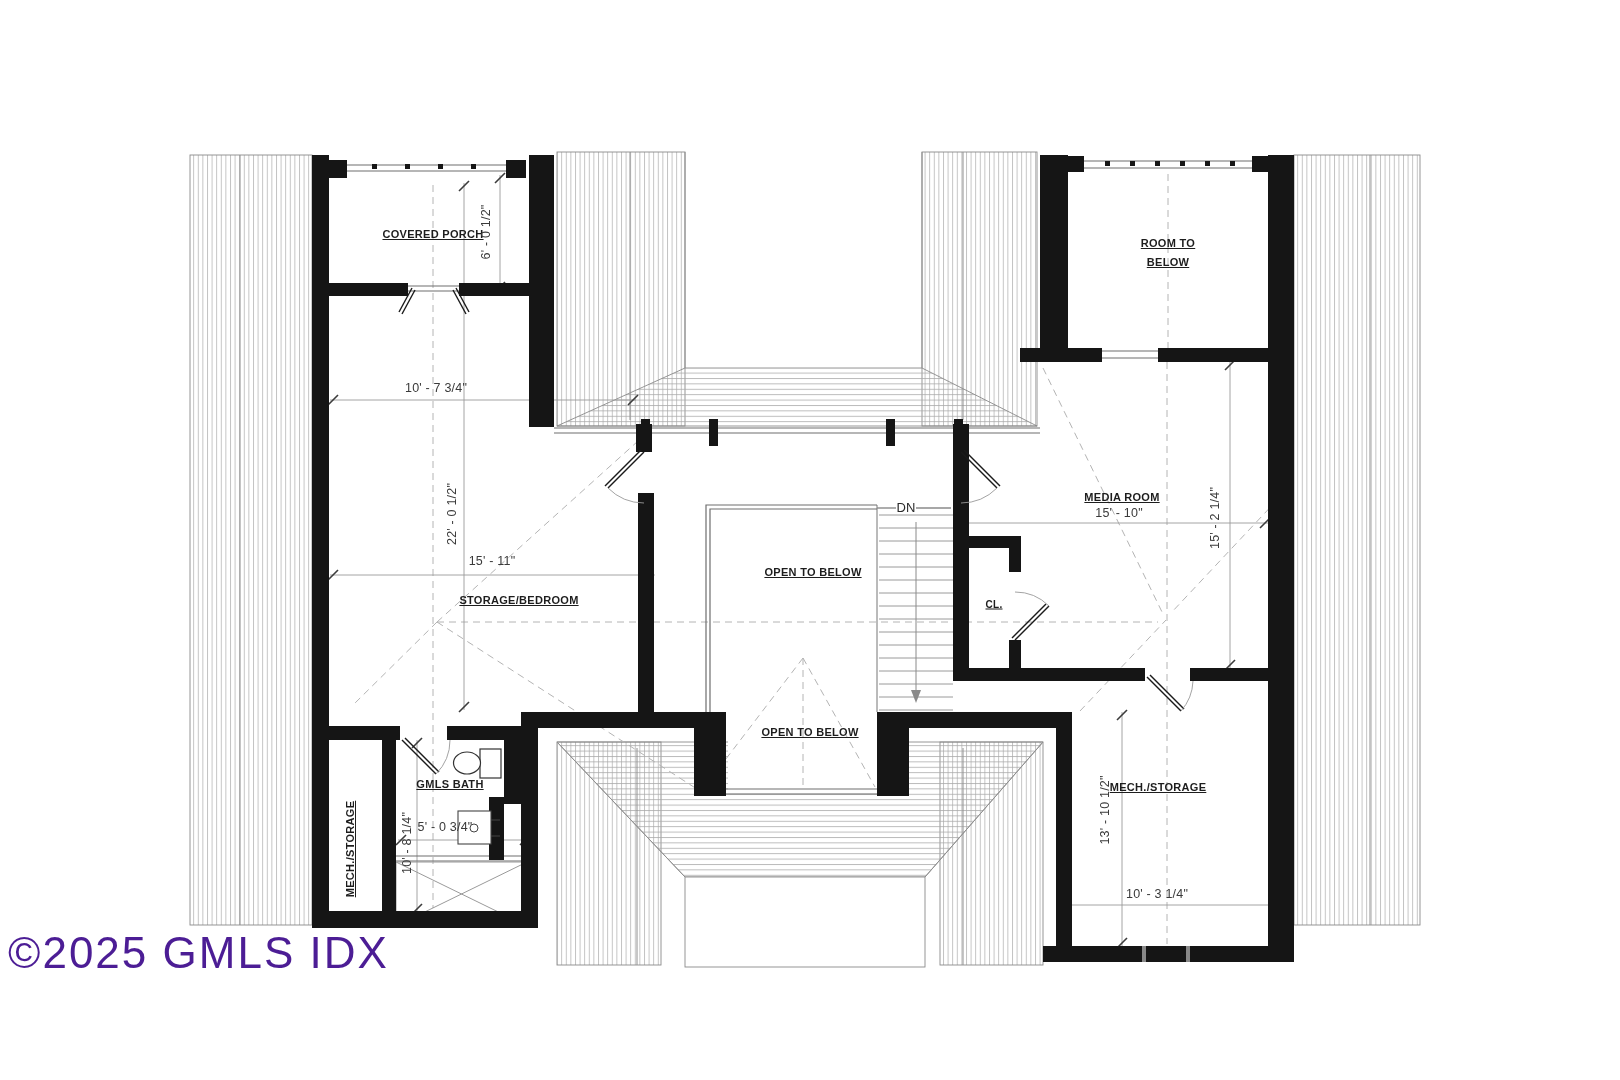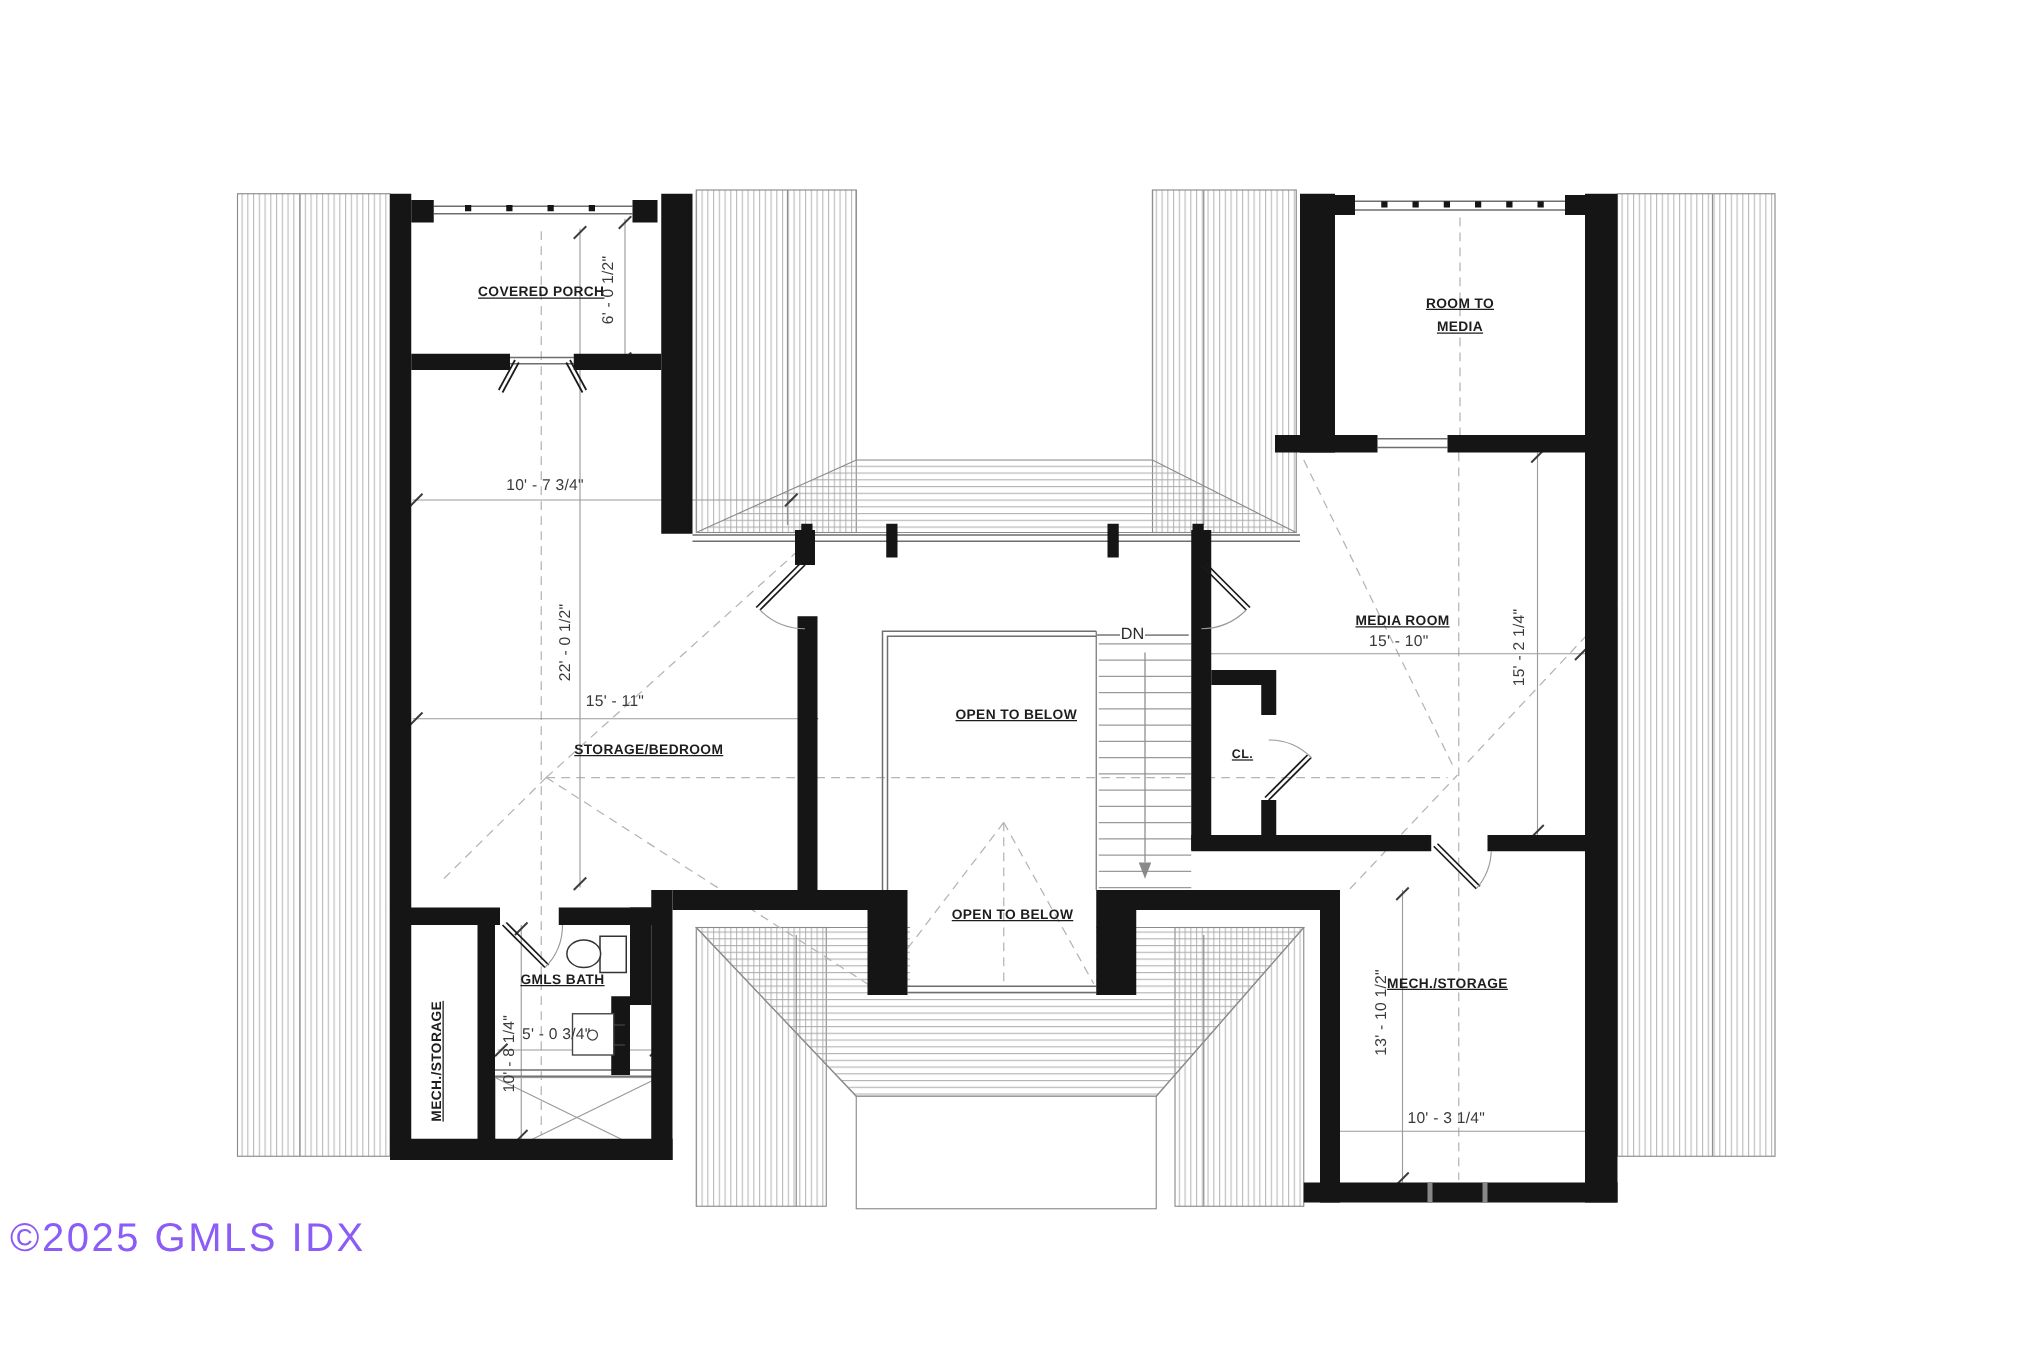--- a/index.html
+++ b/index.html
@@ -9,21 +9,21 @@
   .labels{position:absolute;left:0;top:0;width:100%;height:100%;}
   .lbl{position:absolute;transform:translate(-50%,-50%);font-size:11px;color:#1d1d1d;
        letter-spacing:.3px;white-space:nowrap;font-weight:600;}
   .lbl.u{text-decoration:underline;}
   .lbl.v{transform:translate(-50%,-50%) rotate(-90deg);}
   .dim{position:absolute;transform:translate(-50%,-50%);font-size:12.5px;color:#3a3a3a;
        white-space:nowrap;font-weight:400;letter-spacing:.2px;}
   .dim.v{transform:translate(-50%,-50%) rotate(-90deg);}
   .dn{position:absolute;transform:translate(-50%,-50%);font-size:13px;color:#2a2a2a;font-weight:500;}
   .cl{font-size:10px;}
-  .watermark{position:absolute;left:8px;top:972px;font-size:32px;color:#8b5cf6;
+  .watermark{position:absolute;left:8px;top:928px;font-size:44px;color:#4c1d95;
              letter-spacing:2px;font-weight:400;}
 </style>
 </head>
 <body>
 
 <div class="stage">
 <svg width="1620" height="1080" viewBox="0 0 1620 1080">
   <defs>
     <pattern id="vh" width="4.6" height="10" patternUnits="userSpaceOnUse">
       <path d="M0.5,0 V10" stroke="#b2b2b2" stroke-width="0.8"></path>
@@ -234,21 +234,21 @@
   <div class="dim v" style="left:452px;top:514px">22' - 0 1/2"</div>
   <div class="dim" style="left:492px;top:561px">15' - 11"</div>
   <div class="lbl u" style="left:519px;top:600px">STORAGE/BEDROOM</div>
   <div class="lbl u" style="left:813px;top:572px">OPEN TO BELOW</div>
   <div class="dn" style="left:906px;top:507px">DN</div>
   <div class="lbl u cl" style="left:994px;top:604px">CL.</div>
   <div class="lbl u" style="left:1122px;top:497px">MEDIA ROOM</div>
   <div class="dim" style="left:1119px;top:513px">15' - 10"</div>
   <div class="dim v" style="left:1215px;top:518px">15' - 2 1/4"</div>
   <div class="lbl u" style="left:1168px;top:243px">ROOM TO</div>
-  <div class="lbl u" style="left:1168px;top:262px">MEDIA</div>
+  <div class="lbl u" style="left:1168px;top:262px">BELOW</div>
   <div class="lbl u" style="left:450px;top:784px">GMLS BATH</div>
   <div class="dim" style="left:445px;top:827px">5' - 0 3/4"</div>
   <div class="dim v" style="left:407px;top:843px">10' - 8 1/4"</div>
   <div class="lbl u v" style="left:350px;top:849px">MECH./STORAGE</div>
   <div class="lbl u" style="left:810px;top:732px">OPEN TO BELOW</div>
   <div class="lbl u" style="left:1158px;top:787px">MECH./STORAGE</div>
   <div class="dim v" style="left:1105px;top:810px">13' - 10 1/2"</div>
   <div class="dim" style="left:1157px;top:894px">10' - 3 1/4"</div>
   <div class="watermark">©2025 GMLS IDX</div>
 </div>

